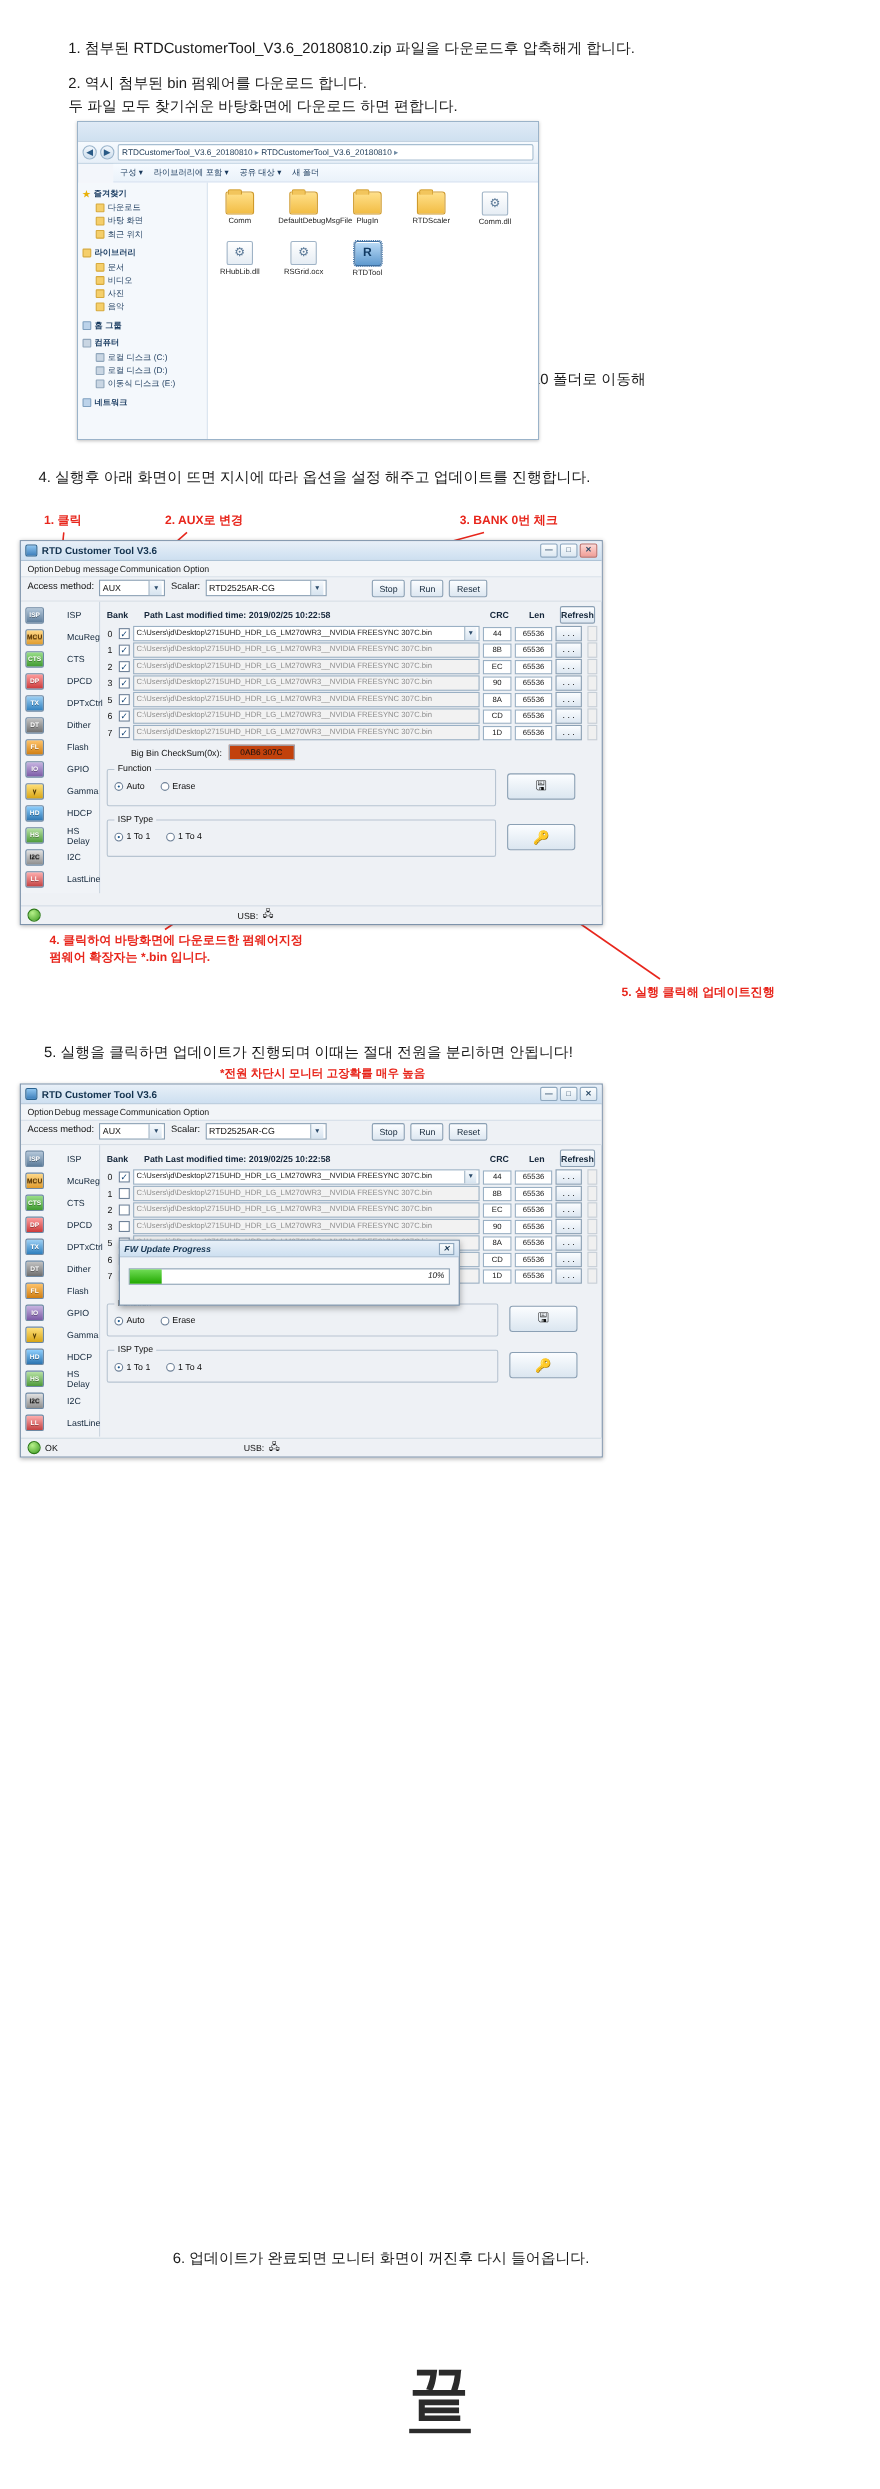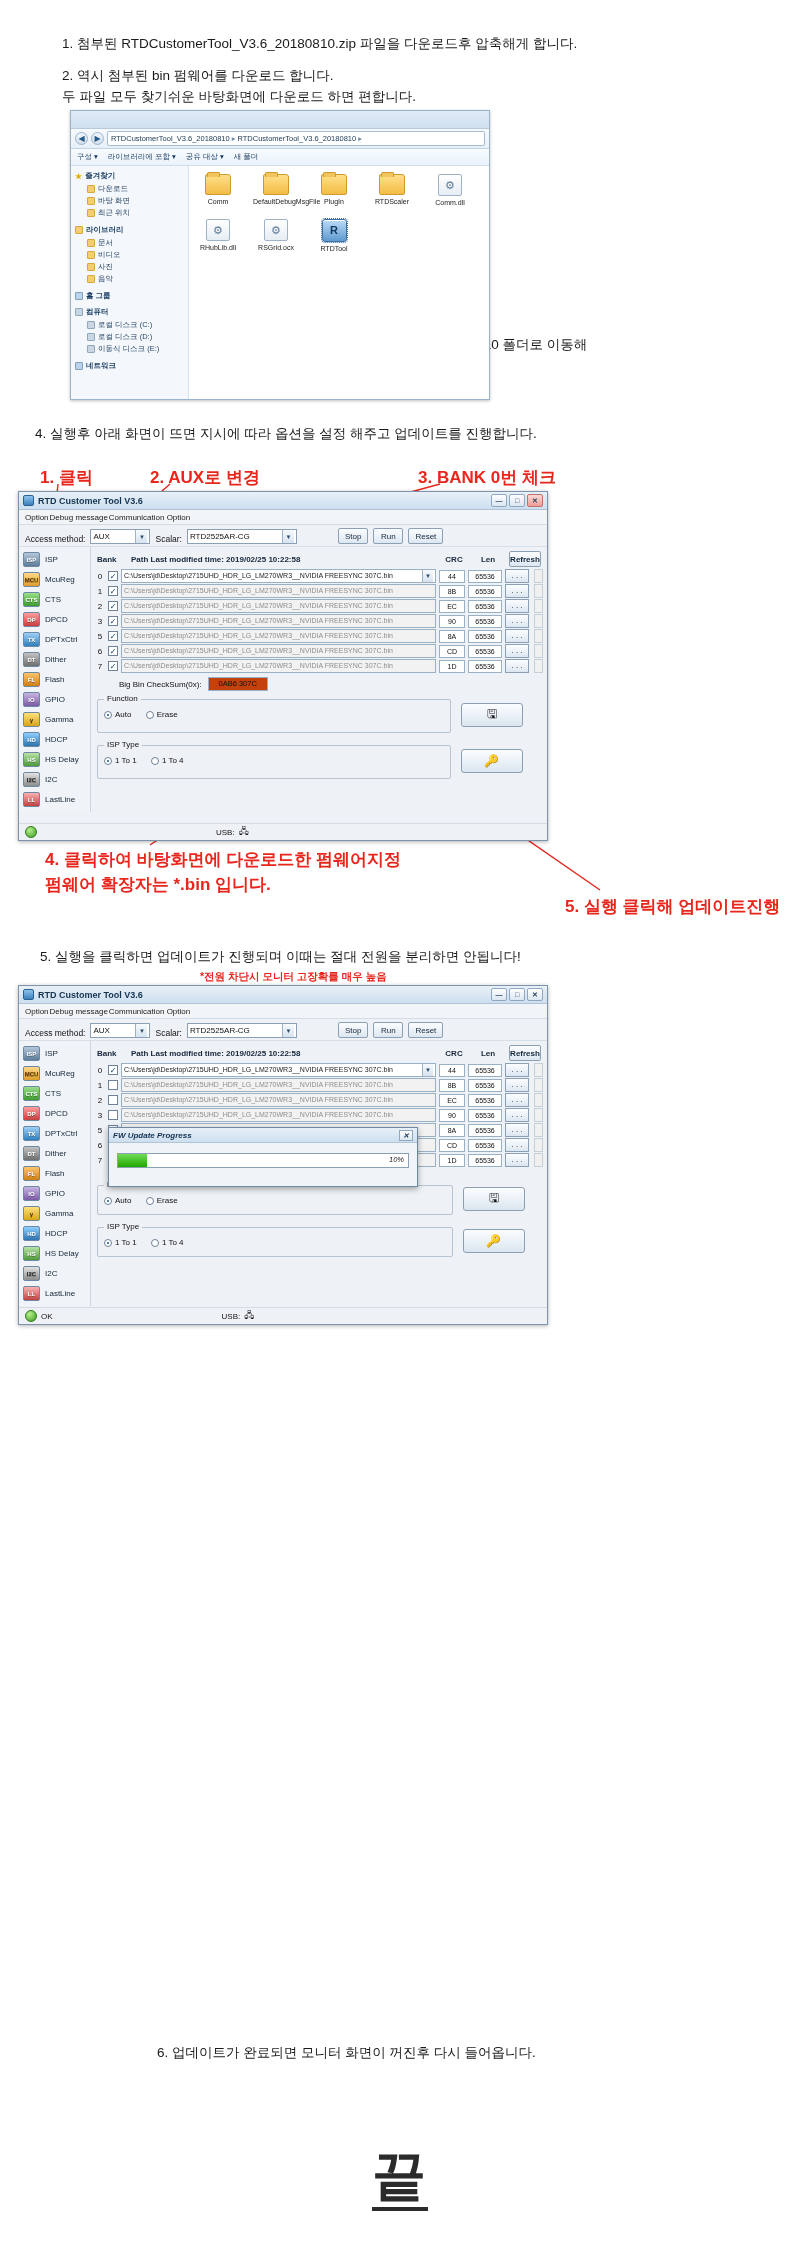--- a/index.html
+++ b/index.html
@@ -18,21 +18,21 @@
     position: absolute;
     font-size: 13.5px;
     line-height: 1.55;
     color: #1a1a1a;
     white-space: pre-line;
   }
 
   
   .annot {
     position: absolute;
-    font-size: 17px;
+    font-size: 11px;
     color: #e8261c;
     font-weight: bold;
     line-height: 1.45;
     white-space: pre-line;
   }
   .annot.small { font-size: 10.5px; }
 
   
   .arrows { position:absolute; left:0; top:0; width:800px; height:2263px; pointer-events:none; }
 
@@ -72,21 +72,21 @@
     display: flex; align-items: center; padding: 0 3px;
     font-size: 7.5px; color: #24405c; overflow: hidden; white-space: nowrap;
   }
   .addr-bar .sep { color:#6f8ba5; margin: 0 2px; }
   .exp-toolbar {
     height: 17px;
     display:flex; align-items:center; gap: 10px;
     padding: 0 6px;
     background: linear-gradient(#f7fbff,#eaf2fa);
     border-bottom: 1px solid #cfdced;
-    font-size: 7.5px; color:#19395c;
+    font-size: 7.5px; color:#19395c;margin-left:32px;
   }
   .exp-body { display:flex; height: calc(290px - 18px - 20px - 17px); }
   .exp-side {
     width: 118px; background:#f4f8fc; border-right:1px solid #d6e2ee;
     padding: 5px 4px; font-size: 7.5px; color:#1b3a5c;
   }
   .side-group { margin-bottom: 6px; }
   .side-head { display:flex; align-items:center; gap:3px; font-weight:bold; color:#15385e; margin-bottom:2px;}
   .side-item { display:flex; align-items:center; gap:3px; padding-left:12px; line-height:12px; }
   .mini-ico { width:8px; height:8px; display:inline-block; border-radius:1px; }
@@ -159,21 +159,21 @@
     background: linear-gradient(#fdfefe,#dbe7f1);
     font-size: 7px; line-height:11px; text-align:center; color:#2b4a67;
   }
   .wbtn.close { background: linear-gradient(#fdd9d6,#f09d96); border-color:#c0706a; }
   .rtd-menu {
     height: 15px; display:flex; align-items:center; gap: 1px;
     padding: 0 6px; background:#f2f5f8; border-bottom:1px solid #d3dde7;
     font-size: 8px; color:#1b1b1b;
   }
   .rtd-topbar {
-    height: 22px; display:flex; align-items:flex-end; gap:5px;
+    height: 22px; display:flex; align-items:flex-start; gap:5px;
     padding: 2px 6px; background:#eef1f5; border-bottom:1px solid #d7dee6;
   }
   .lbl { font-size: 8.5px; }
   .combo {
     height: 15px; background:#fff; border:1px solid #8ba0b4;
     display:flex; align-items:center; padding: 0 2px; font-size:8px;
     position: relative;
   }
   .combo .arrow {
     margin-left:auto; width:12px; height:13px; background:linear-gradient(#f7fafd,#d6e3ef);
@@ -186,21 +186,21 @@
     border: 1px solid #8ba0b4; border-radius: 2px;
     font-size: 8px; color:#14273a;
     display:flex; align-items:center; justify-content:center;
   }
   .rtd-body { display:flex; }
   .rtd-left {
     width: 72px; background:#f0f3f7; border-right:1px solid #ccd6e0;
     padding: 3px 2px; display:flex; flex-direction:column; gap:1px;
   }
   .tool-item {
-    display:flex; align-items:center; gap:5px;
+    display:flex; align-items:center; gap:21px;
     height: 19px; padding-left:2px; font-size:8px; color:#12263a;
   }
   .tool-ico {
     width: 17px; height: 15px; border-radius:2px;
     border:1px solid #6d88a3; flex: none;
     display:flex; align-items:center; justify-content:center;
     font-size:6px; font-weight:bold; color:#fff;
     text-shadow: 0 1px 0 rgba(0,0,0,.35);
   }
   .ic-isp{background:linear-gradient(#b5c8da,#5d7c9a);}

